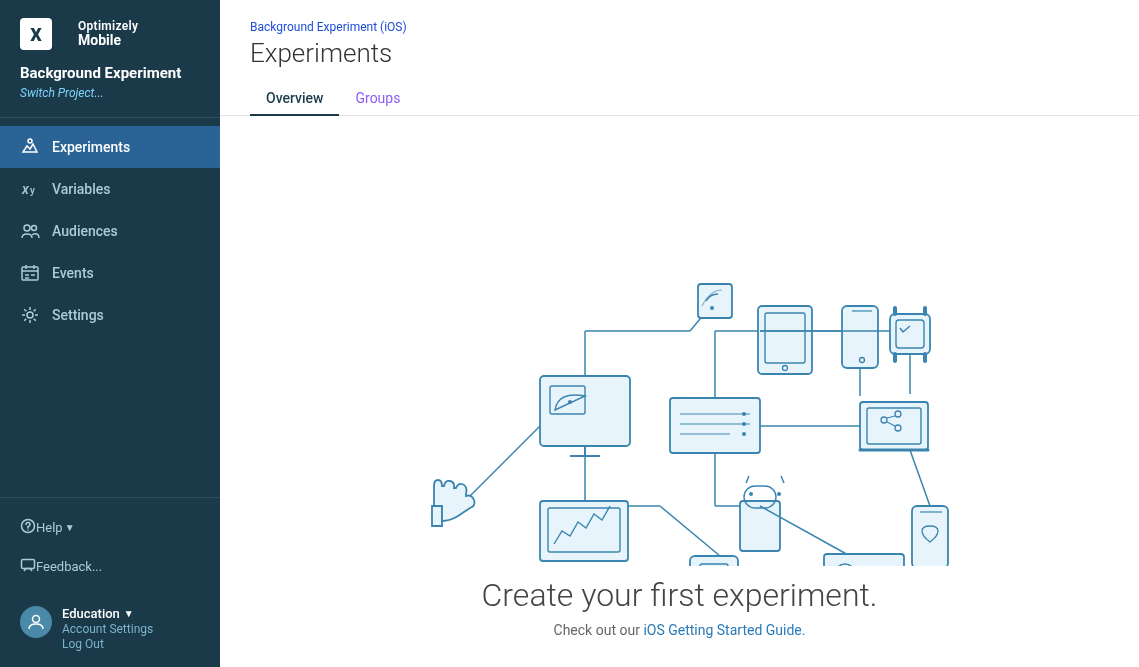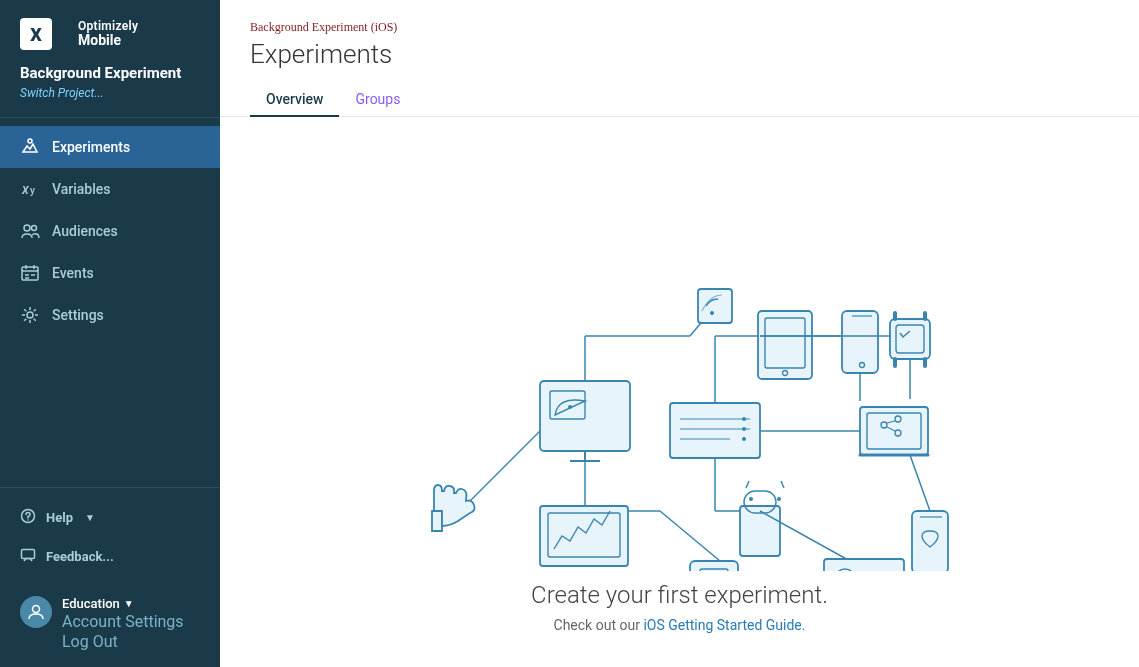--- a/index.html
+++ b/index.html
@@ -104,26 +104,25 @@
     }
 
     .sidebar-bottom {
       padding: 10px 0;
       border-top: 1px solid rgba(255,255,255,0.1);
     }
 
     .bottom-item {
       display: flex;
       align-items: center;
-      gap: 10px;
+      gap: 0;
       padding: 10px 20px;
       cursor: pointer;
       color: #a8cdd8;
       font-size: 13px;
-      font-weight: bold;
     }
 
     .user-section {
       display: flex;
       align-items: flex-start;
       gap: 10px;
       padding: 10px 20px 16px 20px;
     }
 
     .avatar {
@@ -149,21 +148,21 @@
       font-size: 13px;
       color: #fff;
       font-weight: 500;
       display: flex;
       align-items: center;
       gap: 4px;
       cursor: pointer;
     }
 
     .user-link {
-      font-size: 16px;
+      font-size: 12px;
       color: #7ab3c8;
       cursor: pointer;
       display: block;
     }
 
     
     .main {
       flex: 1;
       display: flex;
       flex-direction: column;
@@ -172,23 +171,22 @@
       overflow: hidden;
     }
 
     .main-header {
       padding: 20px 30px 0 30px;
       border-bottom: 1px solid #e5e5e5;
     }
 
     .breadcrumb {
       font-size: 12px;
-      color: #7f1d1d;
+      color: #1d4ed8;
       margin-bottom: 4px;
-      font-family: Liberation Serif, serif;
     }
 
     .page-title {
       font-size: 26px;
       font-weight: 300;
       color: #333;
       margin-bottom: 14px;
     }
 
     .tabs {
@@ -221,21 +219,21 @@
       overflow: auto;
     }
 
     .illustration {
       width: 620px;
       height: 420px;
       margin-bottom: 10px;
     }
 
     .empty-title {
-      font-size: 24px;
+      font-size: 32px;
       font-weight: 300;
       color: #444;
       margin-bottom: 8px;
       text-align: center;
     }
 
     .empty-subtitle {
       font-size: 14px;
       color: #666;
       text-align: left;

